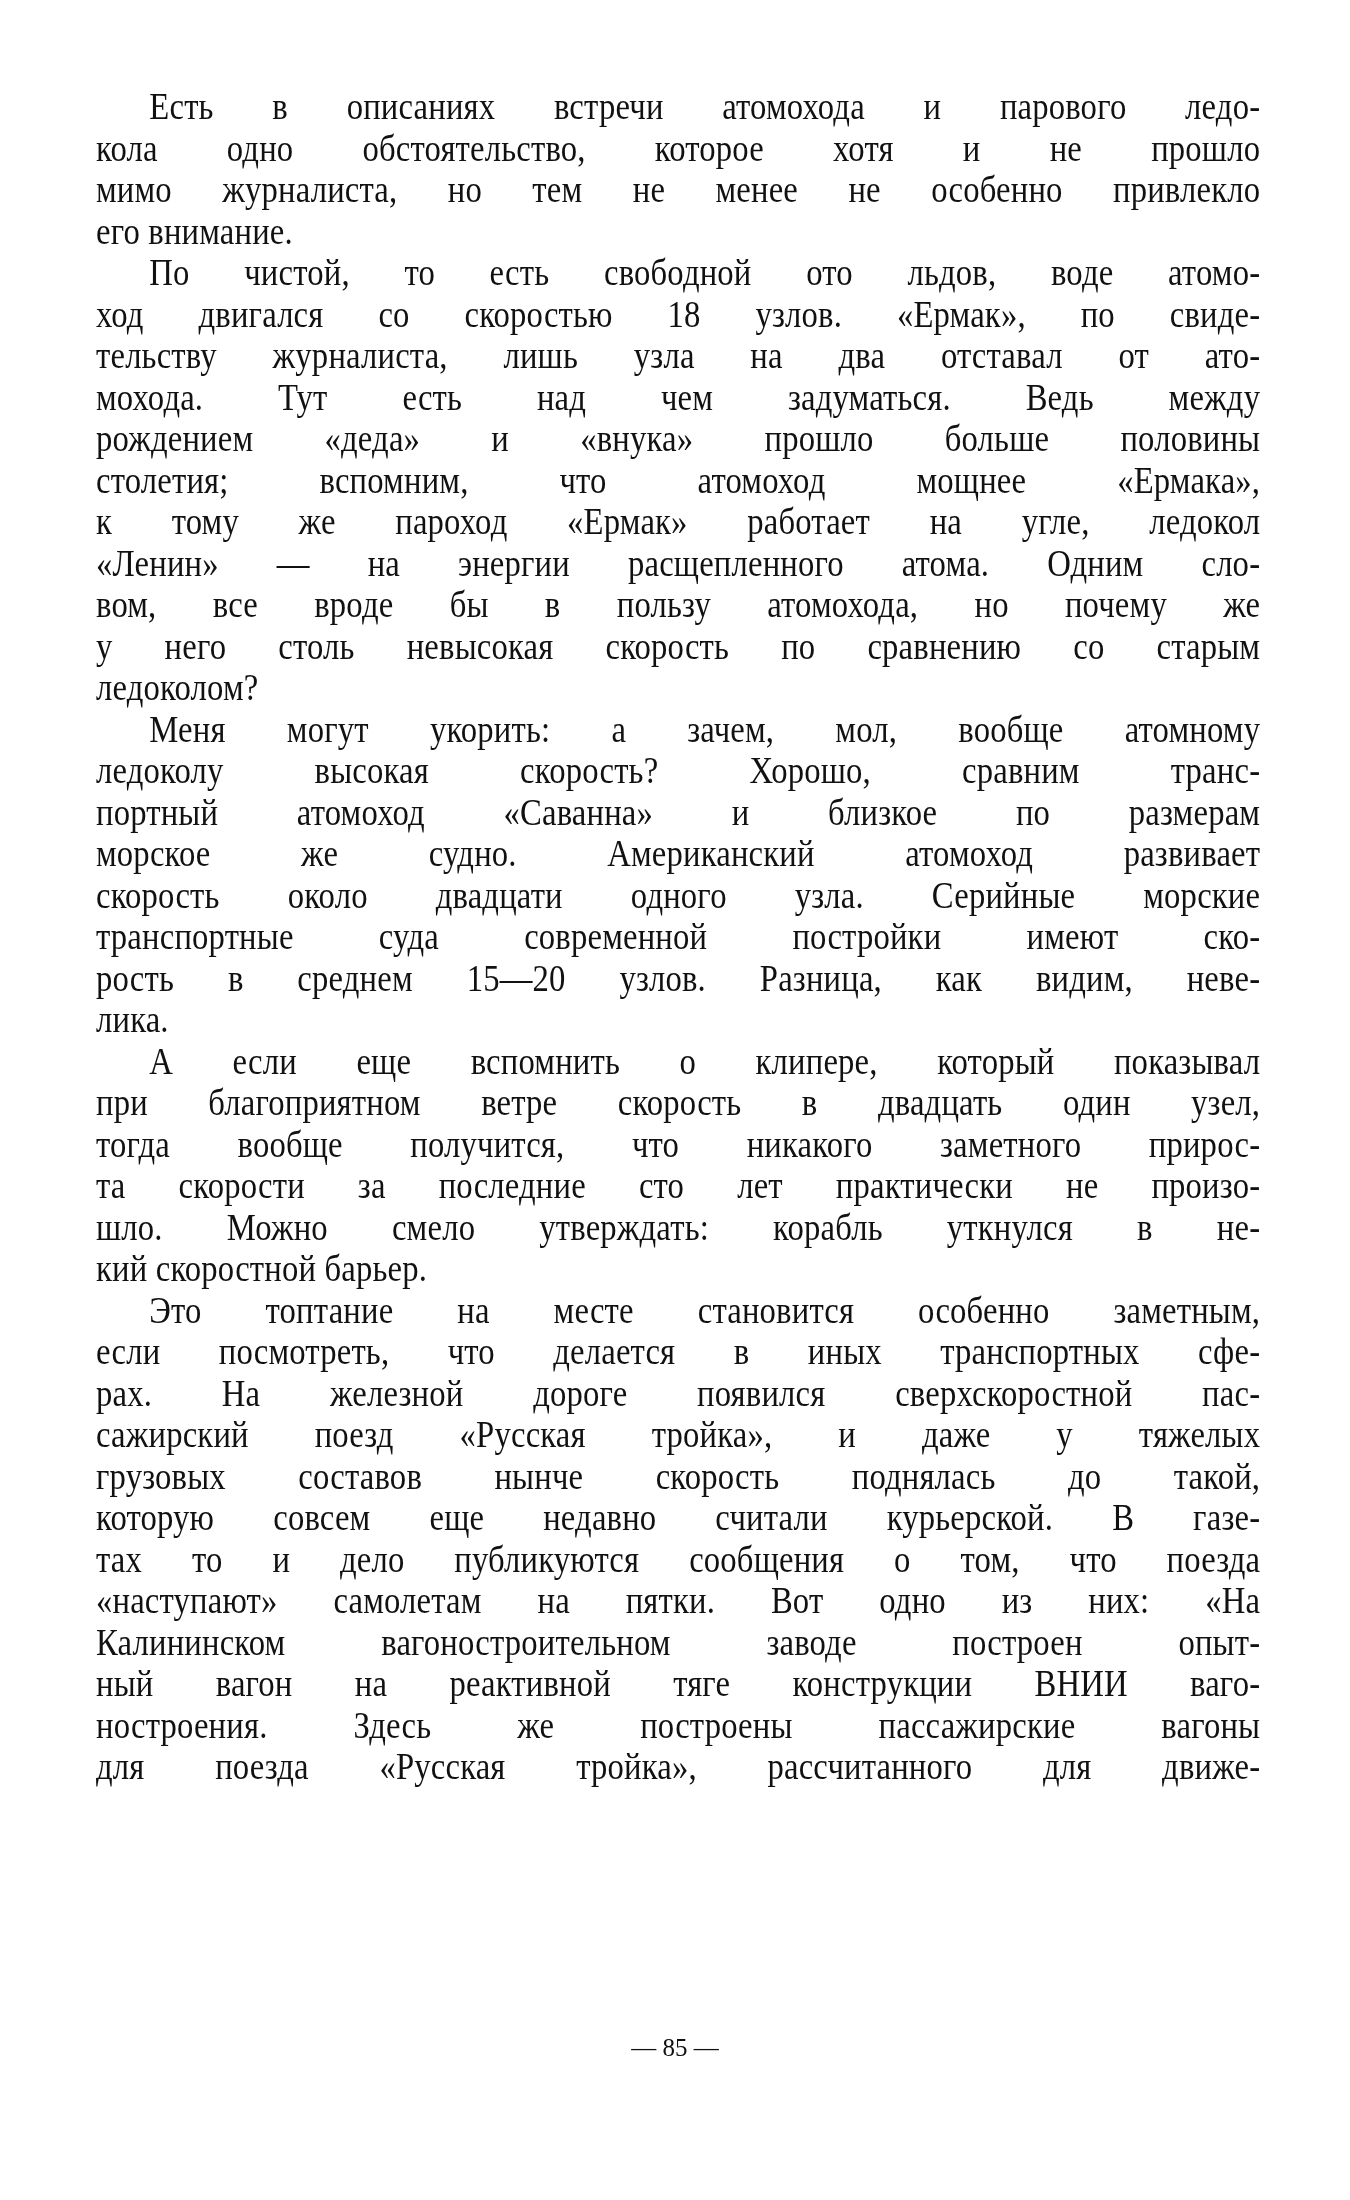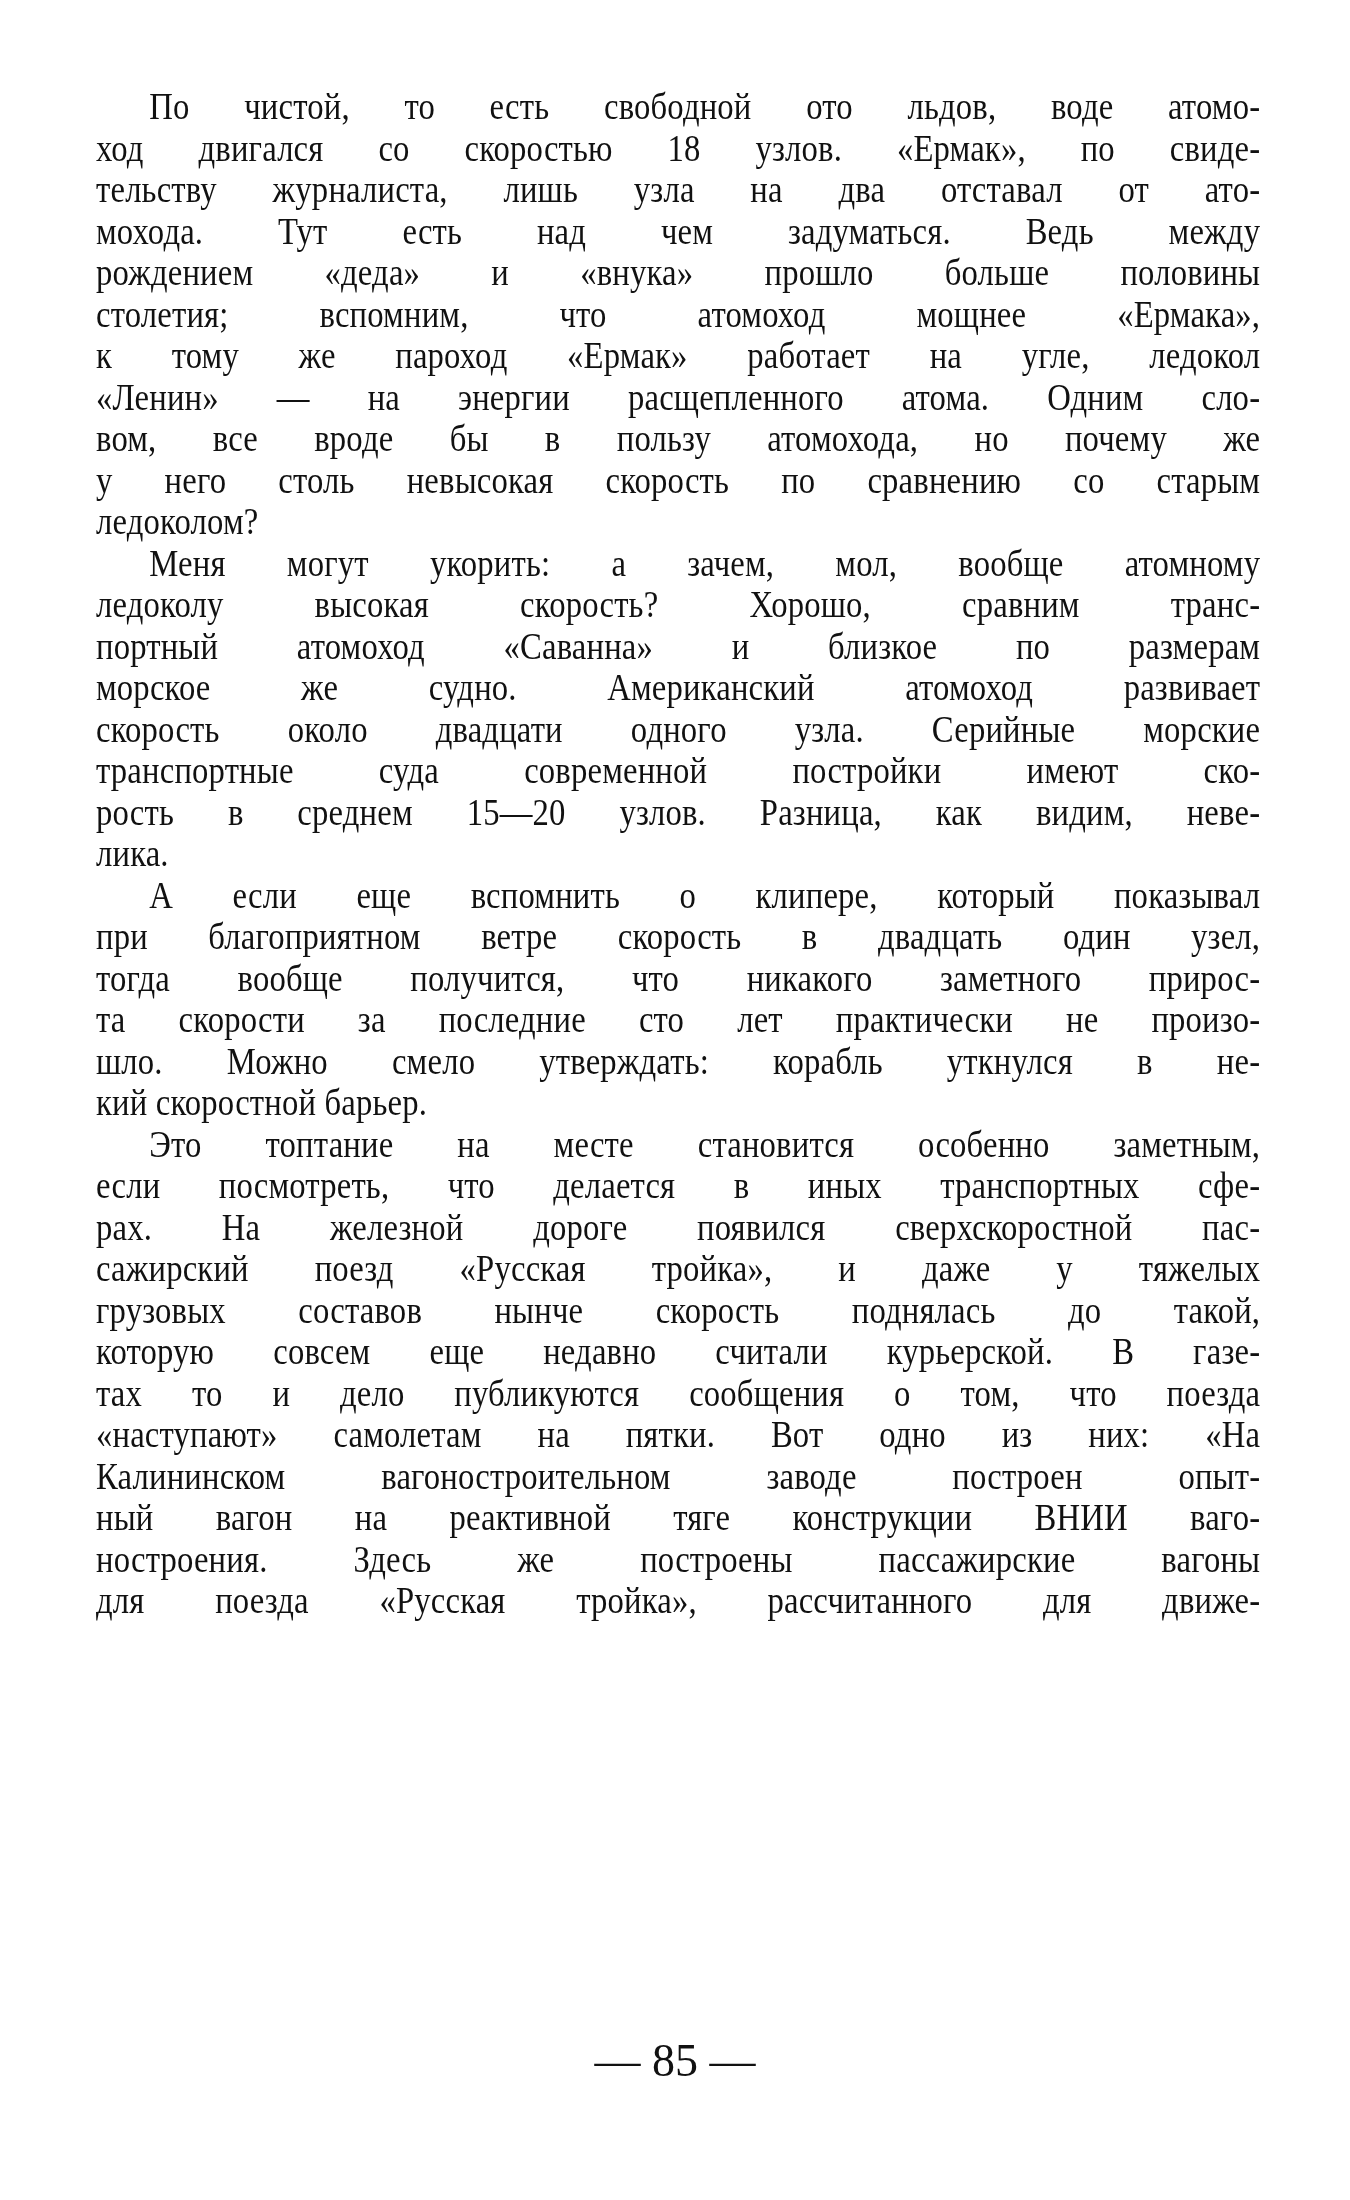--- a/index.html
+++ b/index.html
@@ -20,29 +20,35 @@
       transform-origin: left center;
       width: 116.3%;
       letter-spacing: 0.2px;
     }
     .line.last { text-align-last: left; }
     .line.indent { text-indent: 62px; }
     .page-number {
       position: absolute; left: 0; width: 1350px; top: 2034px;
       text-align: center;
       font-family: "Liberation Serif", "DejaVu Serif", serif;
-      font-size: 46px; color: #111111;
+      font-size: 25px; color: #111111;
     }
   </style>
 </head>
 <body>
 
 <div class="page">
 
 
+  <div>
+    <div class="line indent">Есть в описаниях встречи атомохода и парового ледо-</div>
+    <div class="line">кола одно обстоятельство, которое хотя и не прошло</div>
+    <div class="line">мимо журналиста, но тем не менее не особенно привлекло</div>
+    <div class="line last">его внимание.</div>
+  </div>
 
   <div>
     <div class="line indent">По чистой, то есть свободной ото льдов, воде атомо-</div>
     <div class="line">ход двигался со скоростью 18 узлов. «Ермак», по свиде-</div>
     <div class="line">тельству журналиста, лишь узла на два отставал от ато-</div>
     <div class="line">мохода. Тут есть над чем задуматься. Ведь между</div>
     <div class="line">рождением «деда» и «внука» прошло больше половины</div>
     <div class="line">столетия; вспомним, что атомоход мощнее «Ермака»,</div>
     <div class="line">к тому же пароход «Ермак» работает на угле, ледокол</div>
     <div class="line">«Ленин» — на энергии расщепленного атома. Одним сло-</div>

